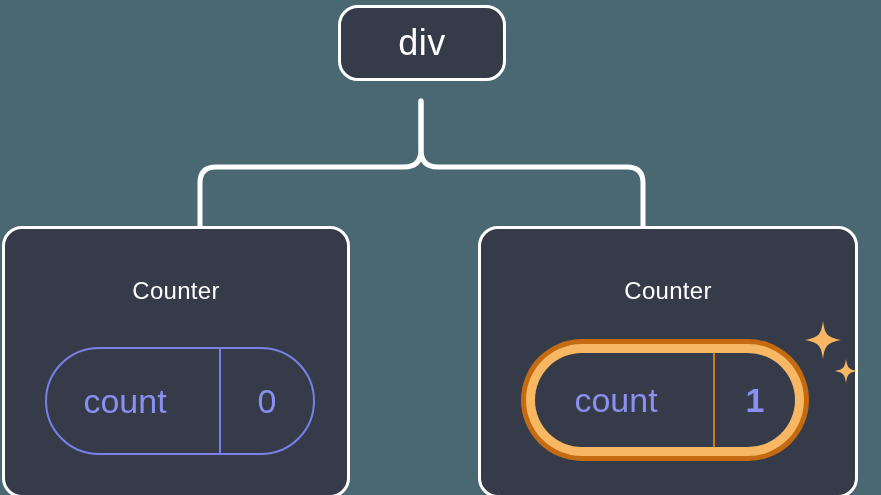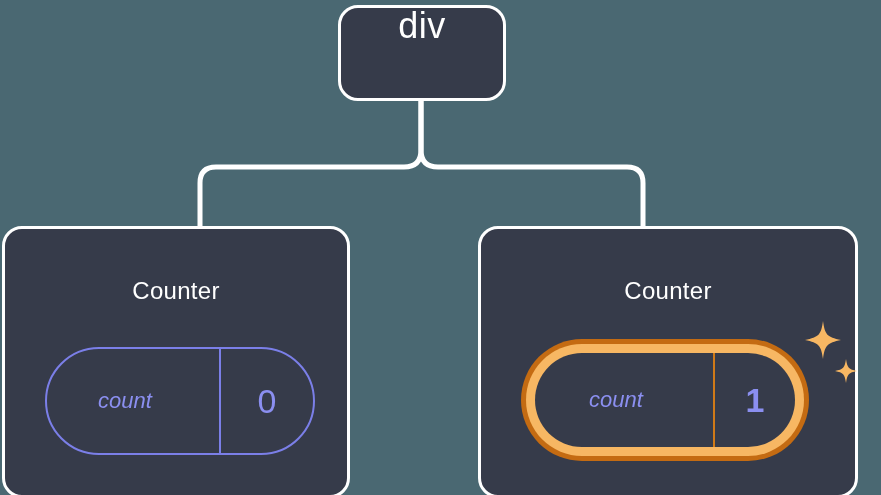--- a/index.html
+++ b/index.html
@@ -35,22 +35,23 @@
     position: absolute;
     background: #363b4a;
     border: 3px solid #ffffff;
     border-radius: 20px;
     box-sizing: border-box;
   }
   .node-root {
     left: 338px;
     top: 5px;
     width: 168px;
-    height: 96px;
-    display: flex;
+    height: 76px;
+    display: flex;
+    align-items: center;
     justify-content: center;
   }
   .node-root-label {
     color: #ffffff;
     font-size: 36px;
     letter-spacing: 0.5px;
     line-height: 1;
   }
 
   .node-child {
@@ -93,24 +94,23 @@
   }
   .pill-plain .pill-divider {
     background: #7b7fe8;
   }
 
   .pill-key {
     flex: 1 1 auto;
     display: flex;
     align-items: center;
     justify-content: center;
-    font-size: 22px;
+    font-size: 34px;
     line-height: 1;
     padding-right: 16px;
-    font-style: italic;
   }
   .pill-val {
     flex: 0 0 92px;
     display: flex;
     align-items: center;
     justify-content: center;
     font-size: 34px;
     line-height: 1;
   }
   .pill-divider {

